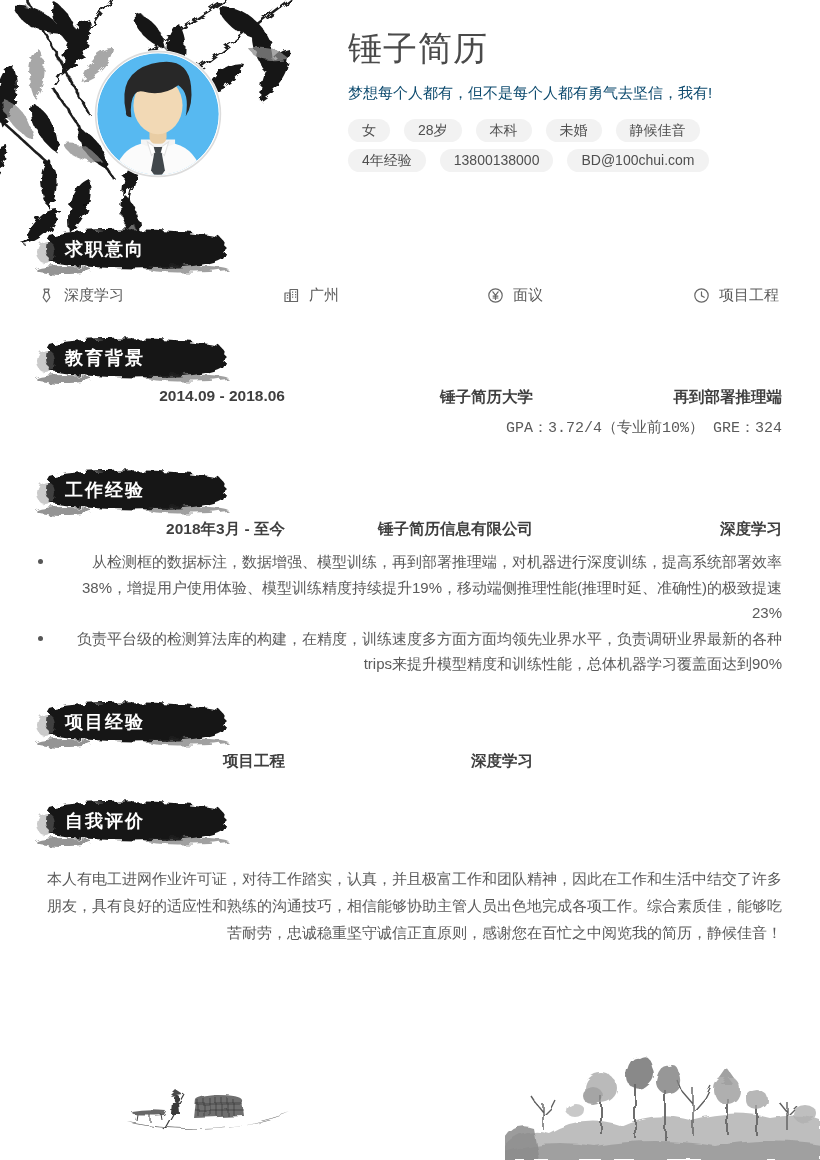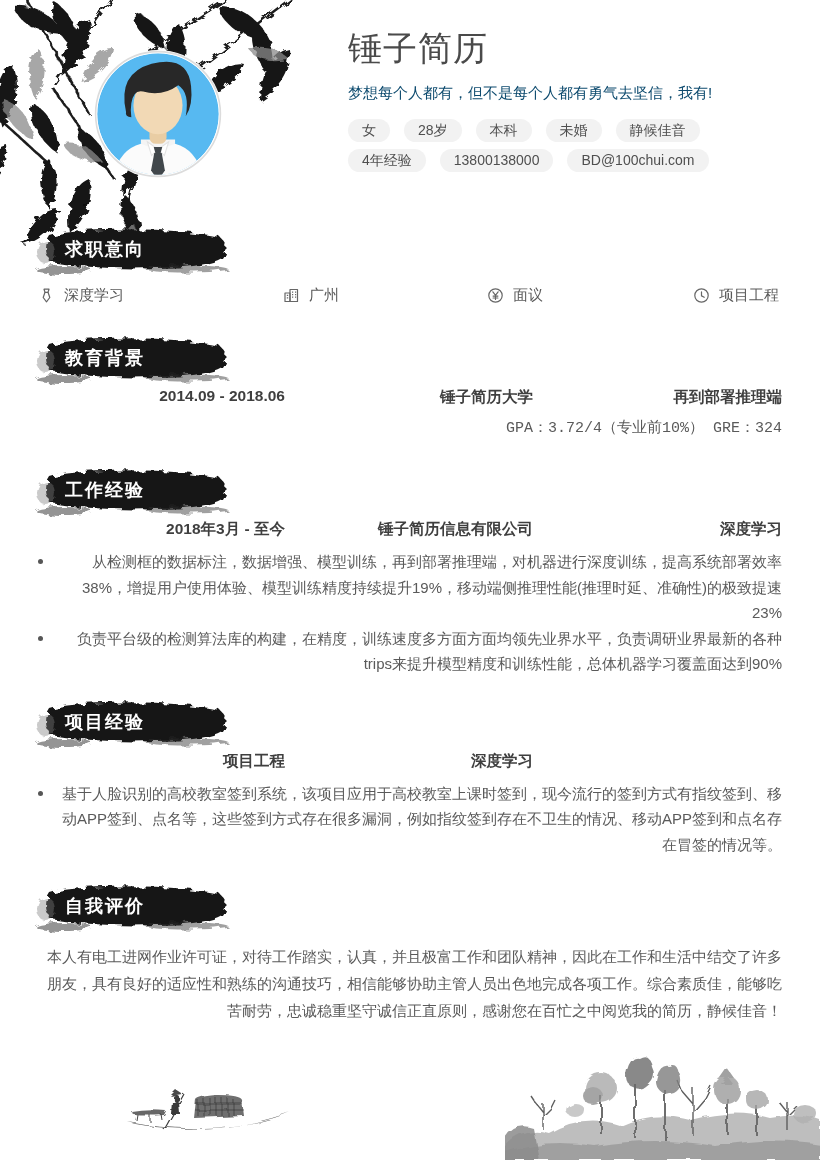--- a/index.html
+++ b/index.html
@@ -34,21 +34,21 @@
   .section-title { position:absolute; left:27px; top:11px; color:#ffffff; font-size:18px; font-weight:bold; letter-spacing:2px; }
   .intent-grid { display:grid; grid-template-columns:245px 204px 206px 1fr; margin-top:13px; font-size:15px; color:#5a5a5a; }
   .intent-item { display:flex; align-items:center; gap:9px; }
   .icon { flex:0 0 auto; display:inline-flex; }
   .row3 { display:grid; grid-template-columns:247px 248px 1fr; margin-top:5px; font-size:15.5px; font-weight:bold; color:#3f3f3f; }
   .detail-line { margin-top:10px; font-size:15px; color:#5a5a5a;font-family:Liberation Mono, monospace; }
   .bullets { margin-top:9px; }
   .bullet { display:flex; gap:10px; font-size:15px; line-height:25.5px; color:#5a5a5a; }
   .dot { flex:0 0 auto; width:5px; height:5px; border-radius:50%; background:#565656; margin-top:10px; }
   .bullet-text { flex:1; }
-  .summary-text { margin-top:13px; font-size:15px; line-height:27px; color:#5a5a5a; }
+  .summary-text { margin-top:20px; font-size:15px; line-height:27px; color:#5a5a5a; }
 </style>
 </head>
 <body>
 
 <svg class="defs-holder" aria-hidden="true">
   <defs>
     <filter id="rough" x="-20%" y="-30%" width="140%" height="170%">
       <feTurbulence type="fractalNoise" baseFrequency="0.09 0.15" numOctaves="2" seed="4" result="n"></feTurbulence>
       <feDisplacementMap in="SourceGraphic" in2="n" scale="9"></feDisplacementMap>
     </filter>
@@ -262,24 +262,20 @@
           <ellipse cx="20" cy="32" rx="9" ry="12" fill="#7a7a7a" opacity="0.4"></ellipse>
         </g>
       </svg>
       <span class="section-title">项目经验</span>
     </div>
     <div class="row3">
       <span>项目工程</span>
       <span>深度学习</span>
     </div>
     <div class="bullets">
-      <div class="bullet">
-        <span class="dot"></span>
-        <span class="bullet-text">基于人脸识别的高校教室签到系统，该项目应用于高校教室上课时签到，现今流行的签到方式有指纹签到、移动APP签到、点名等，这些签到方式存在很多漏洞，例如指纹签到存在不卫生的情况、移动APP签到和点名存在冒签的情况等。</span>
-      </div>
     </div>
   </div>
 
   <div class="section sec-self">
     <div class="brush-wrap">
       <svg class="brush-svg" viewBox="0 0 210 60" preserveAspectRatio="none">
         <g filter="url(#rough)">
           <path d="M24 16 Q16 28 24 42 Q70 50 130 48 Q180 48 196 38 Q204 27 194 17 Q140 7 80 10 Q40 11 24 16 Z" fill="#181818"></path>
           <ellipse cx="38" cy="50" rx="28" ry="4" fill="#2e2e2e" opacity="0.5"></ellipse>
           <ellipse cx="160" cy="49" rx="42" ry="3.5" fill="#2e2e2e" opacity="0.45"></ellipse>

